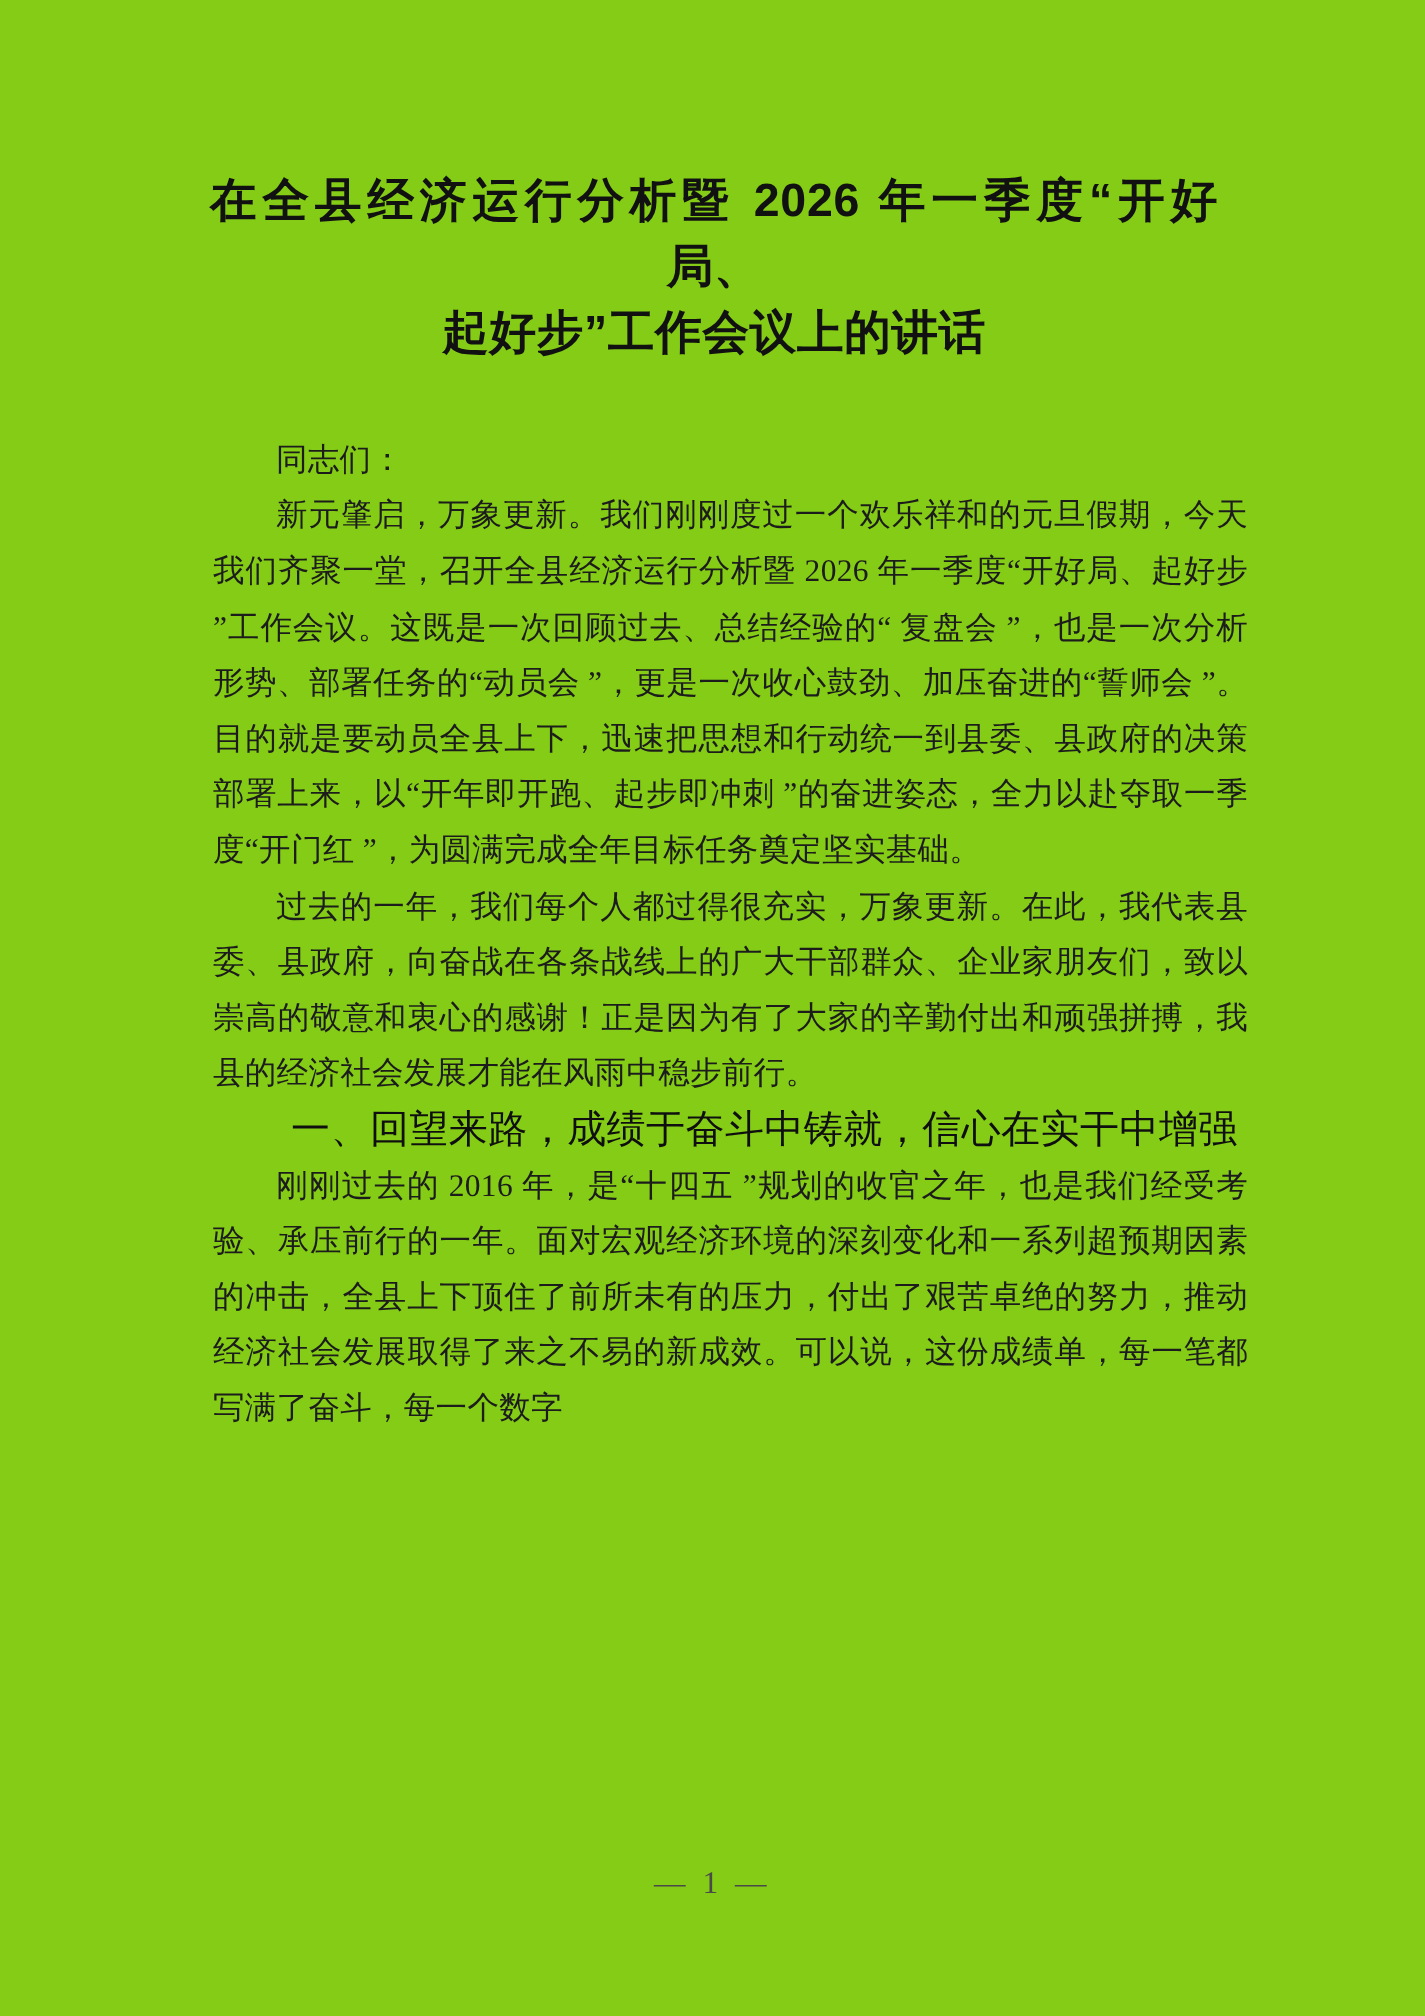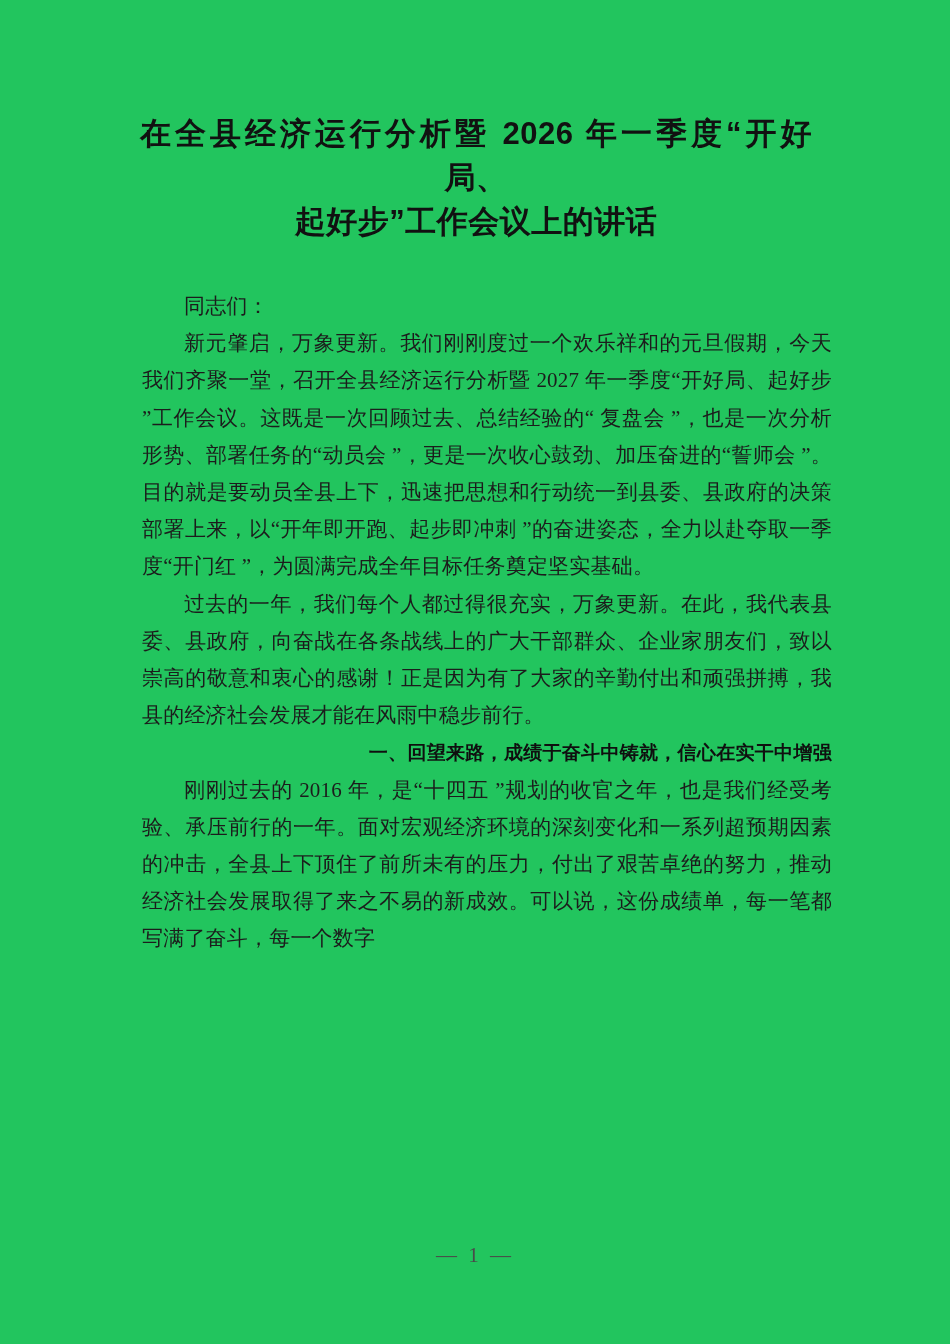--- a/index.html
+++ b/index.html
@@ -10,21 +10,21 @@
   body {
     font-family: "Liberation Serif", "DejaVu Serif", serif;
     color: #1a1a1a;
     -webkit-font-smoothing: antialiased;
   }
   .page {
     position: relative;
     width: 950px;
     height: 1344px;
     margin: 0 auto;
-    background: #22c55e;
+    background: #84cc16;
     overflow: hidden;
     box-sizing: border-box;
   }
 
   
   .doc-title {
     position: absolute;
     left: 140px;
     top: 112px;
     width: 672px;
@@ -70,28 +70,27 @@
     text-indent: 2em;
   }
   p.para.salutation {
     text-indent: 2em;
   }
 
   
   p.section-heading {
     margin: 0;
     font-family: "Liberation Sans", "DejaVu Sans", sans-serif;
-    font-weight: bold;
-    font-size: 19px;
+    font-weight: normal;
+    font-size: 26px;
     line-height: 37.2px;
     color: #0f0f0f;
     text-indent: 2em;
     letter-spacing: 0.3px;
     white-space: pre-wrap;
-    text-align: right;
   }
 
   
   .page-footer {
     position: absolute;
     left: 0;
     top: 1243px;
     width: 950px;
     text-align: center;
     font-family: "Liberation Serif", "DejaVu Serif", serif;
@@ -108,21 +107,21 @@
   <div class="doc-title">
     <span class="tline tline-1">在全县经济运行分析暨 2026 年一季度“开好</span>
     <span class="tline tline-2">局、</span>
     <span class="tline tline-3">起好步”工作会议上的讲话</span>
   </div>
 
   <div class="body-block">
 
     <p class="para salutation">同志们：</p>
 
-    <p class="para indent">新元肇启，万象更新。我们刚刚度过一个欢乐祥和的元旦假期，今天我们齐聚一堂，召开全县经济运行分析暨 2027 年一季度“开好局、起好步 ”工作会议。这既是一次回顾过去、总结经验的“ 复盘会 ”，也是一次分析形势、部署任务的“动员会 ”，更是一次收心鼓劲、加压奋进的“誓师会 ”。目的就是要动员全县上下，迅速把思想和行动统一到县委、县政府的决策部署上来，以“开年即开跑、起步即冲刺 ”的奋进姿态，全力以赴夺取一季度“开门红 ”，为圆满完成全年目标任务奠定坚实基础。</p>
+    <p class="para indent">新元肇启，万象更新。我们刚刚度过一个欢乐祥和的元旦假期，今天我们齐聚一堂，召开全县经济运行分析暨 2026 年一季度“开好局、起好步 ”工作会议。这既是一次回顾过去、总结经验的“ 复盘会 ”，也是一次分析形势、部署任务的“动员会 ”，更是一次收心鼓劲、加压奋进的“誓师会 ”。目的就是要动员全县上下，迅速把思想和行动统一到县委、县政府的决策部署上来，以“开年即开跑、起步即冲刺 ”的奋进姿态，全力以赴夺取一季度“开门红 ”，为圆满完成全年目标任务奠定坚实基础。</p>
 
     <p class="para indent">过去的一年，我们每个人都过得很充实，万象更新。在此，我代表县委、县政府，向奋战在各条战线上的广大干部群众、企业家朋友们，致以崇高的敬意和衷心的感谢！正是因为有了大家的辛勤付出和顽强拼搏，我县的经济社会发展才能在风雨中稳步前行。</p>
 
     <p class="section-heading">一、回望来路，成绩于奋斗中铸就，信心在实干中增强</p>
 
     <p class="para indent">刚刚过去的 2016 年，是“十四五 ”规划的收官之年，也是我们经受考验、承压前行的一年。面对宏观经济环境的深刻变化和一系列超预期因素的冲击，全县上下顶住了前所未有的压力，付出了艰苦卓绝的努力，推动经济社会发展取得了来之不易的新成效。可以说，这份成绩单，每一笔都写满了奋斗，每一个数字</p>
 
   </div>
 
   <div class="page-footer">— 1 —</div>

